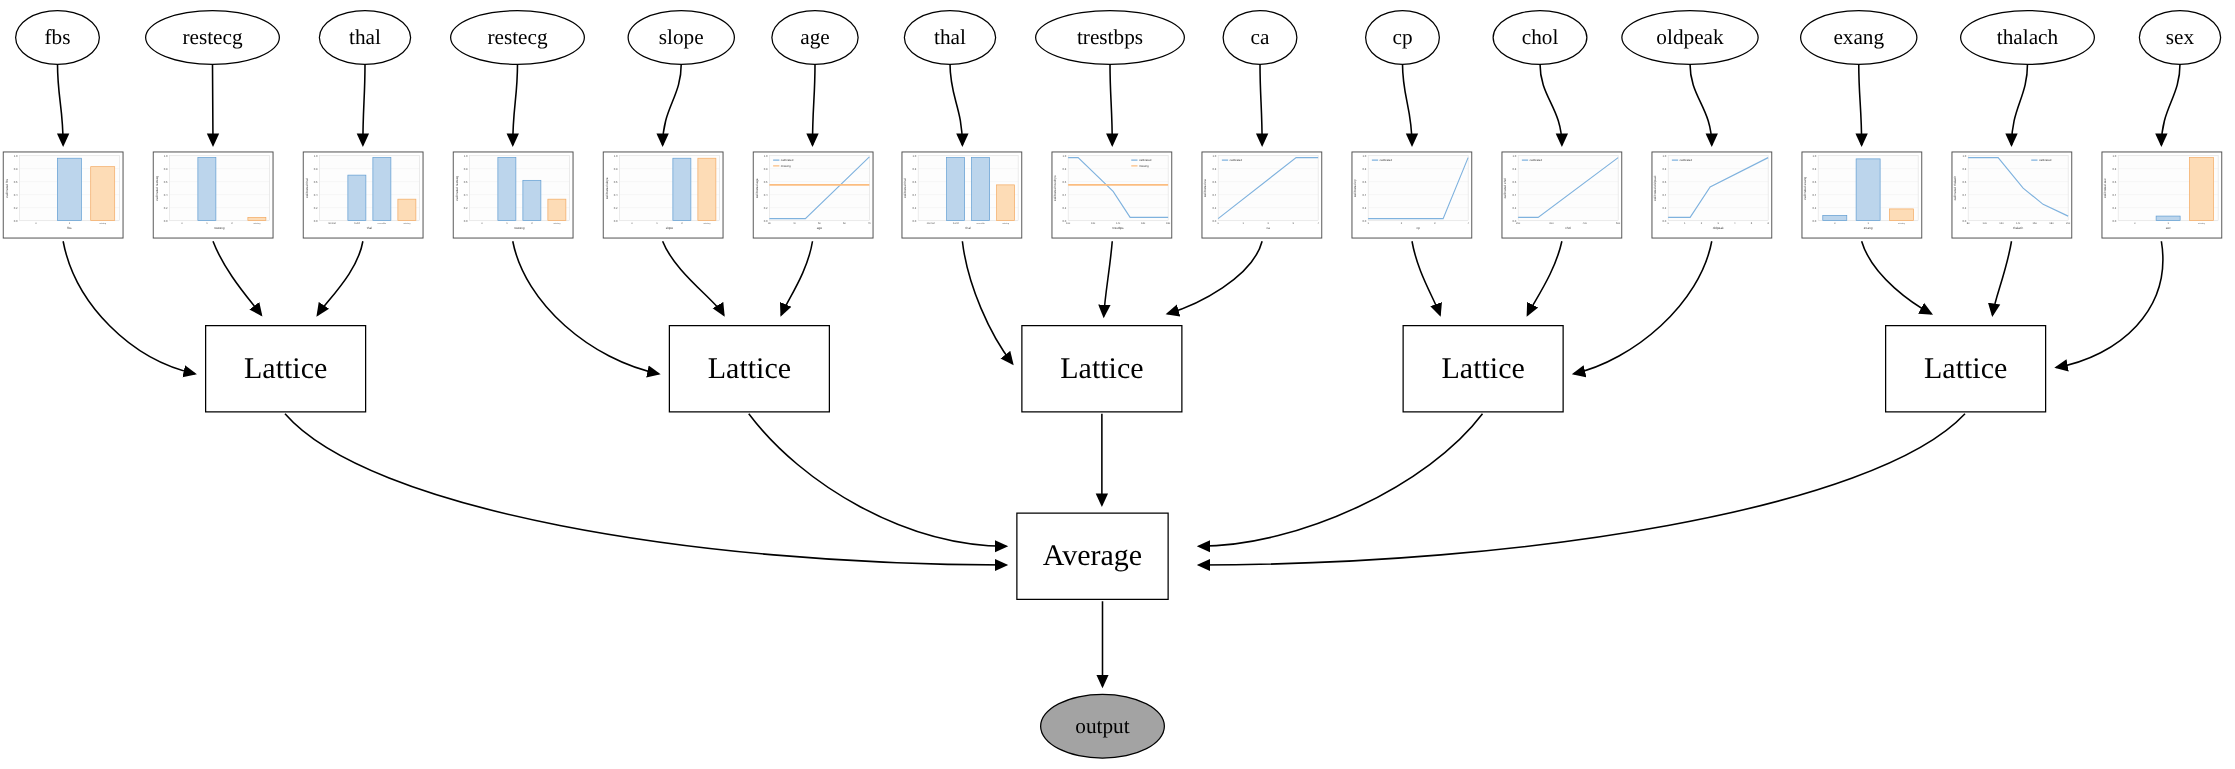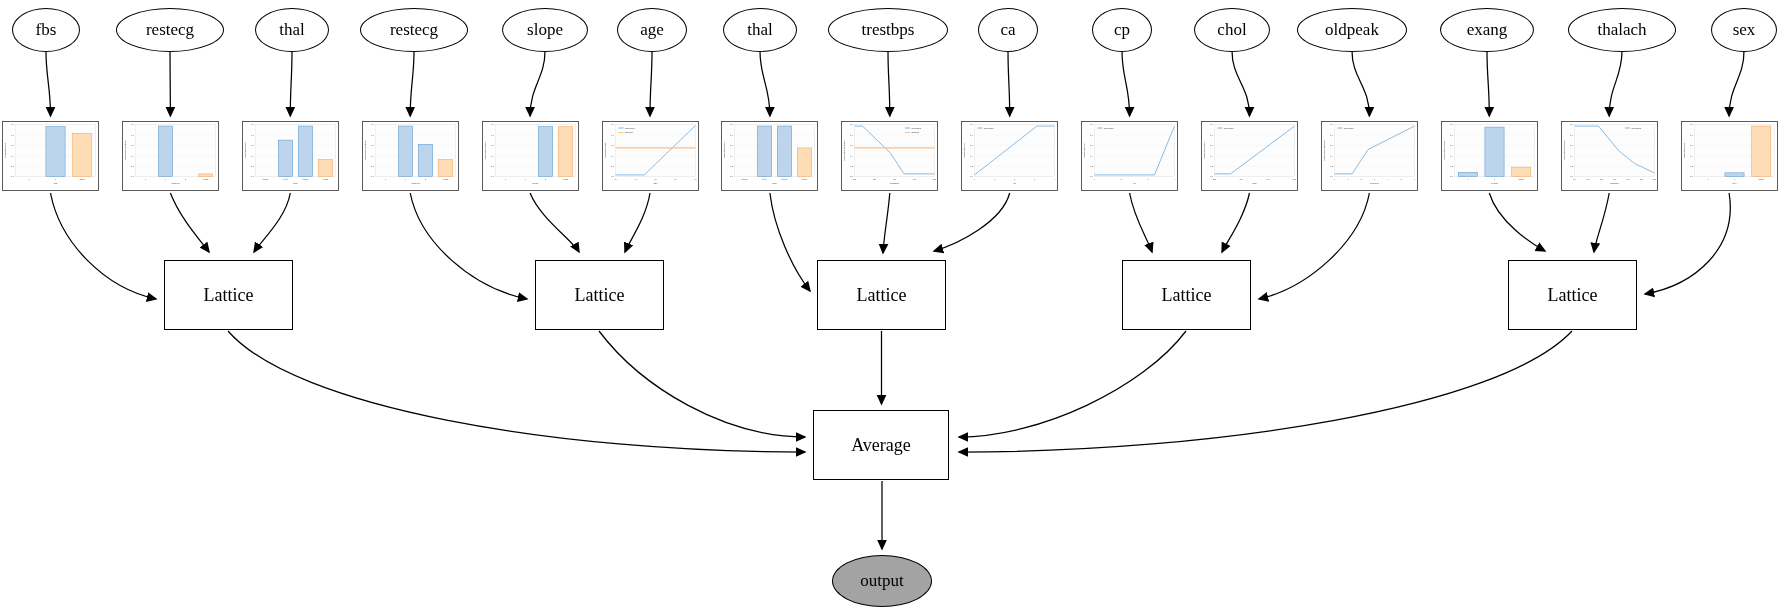--- a/index.html
+++ b/index.html
@@ -3,23 +3,23 @@
 <meta charset="utf-8">
 <style>
   html,body{margin:0;padding:0;background:#ffffff;}
   #diagram{position:relative;width:1788px;height:615px;background:#ffffff;overflow:hidden;
            font-family:"Liberation Serif", serif;}
   #edge-layer{position:absolute;left:0;top:0;width:1788px;height:615px;}
   .node-ellipse{position:absolute;top:8px;height:44px;border:1.4px solid #000;border-radius:50%;
       background:#fff;display:flex;align-items:center;justify-content:center;
       font-size:17px;color:#000;box-sizing:border-box;}
   .node-box{position:absolute;border:1.5px solid #000;background:#fff;display:flex;
-      align-items:center;justify-content:center;font-size:18px;color:#000;box-sizing:border-box;}
+      align-items:center;justify-content:center;font-size:24px;color:#000;box-sizing:border-box;}
   .lattice-box{top:260px;width:129px;height:70px;}
-  .avg-box{left:813px;top:410px;width:136px;height:70px;}
+  .avg-box{left:813px;top:410px;width:122px;height:70px;}
   .out-ellipse{position:absolute;left:832px;top:555px;width:100px;height:52px;border:1.4px solid #000;
       border-radius:50%;background:#a3a3a3;display:flex;align-items:center;justify-content:center;
       font-size:17px;color:#000;box-sizing:border-box;}
   .chart{position:absolute;top:121px;width:97px;height:70px;}
 </style>
 </head>
 <body>
 
 <div id="diagram">
   <svg id="edge-layer" width="1788" height="615" viewBox="0 0 1788 615">

